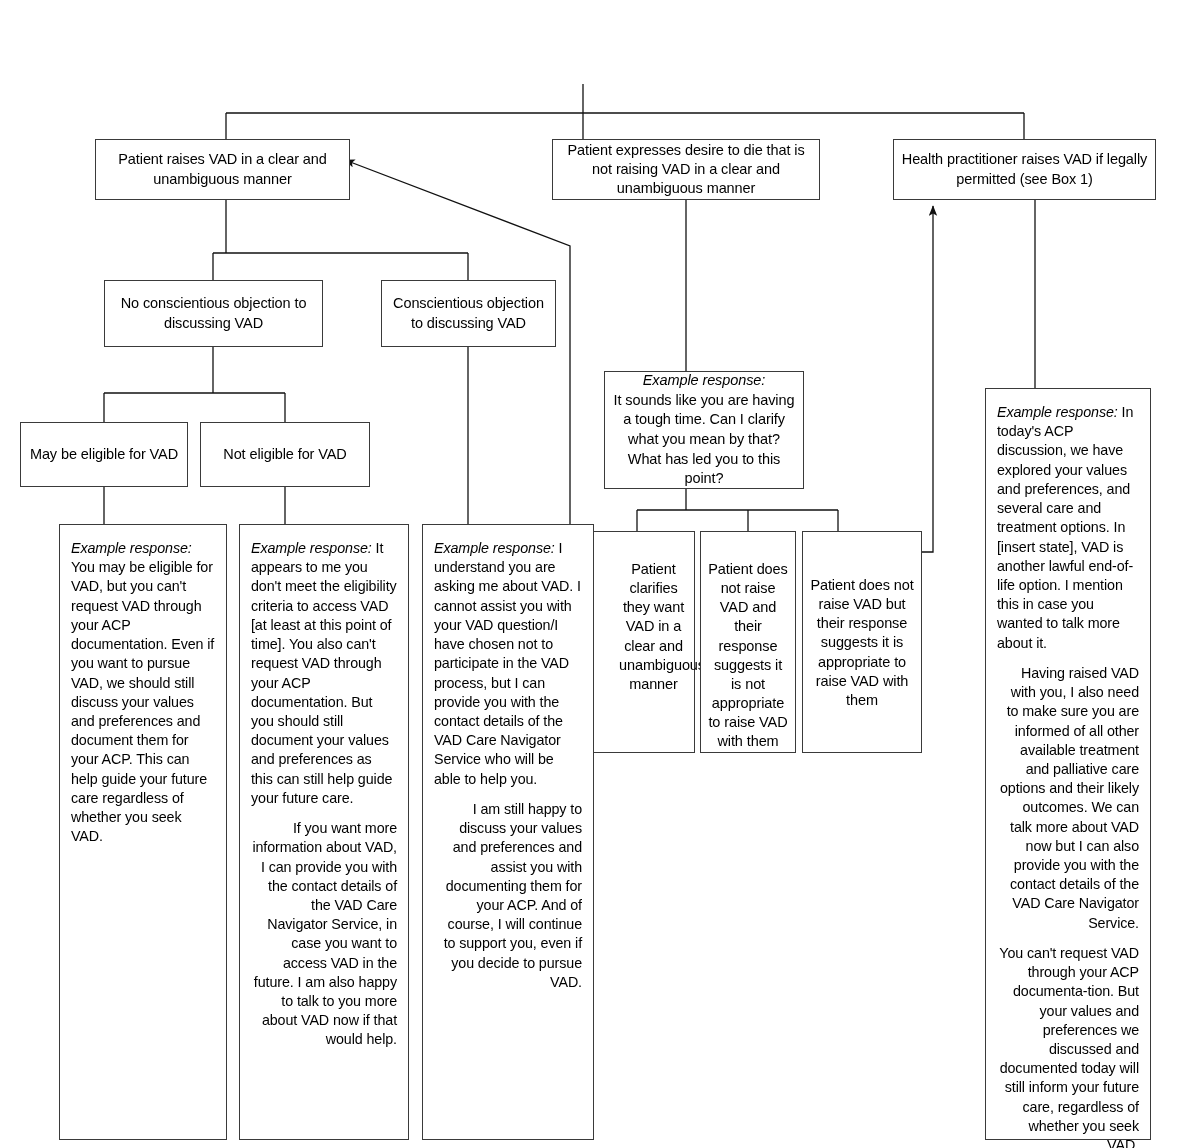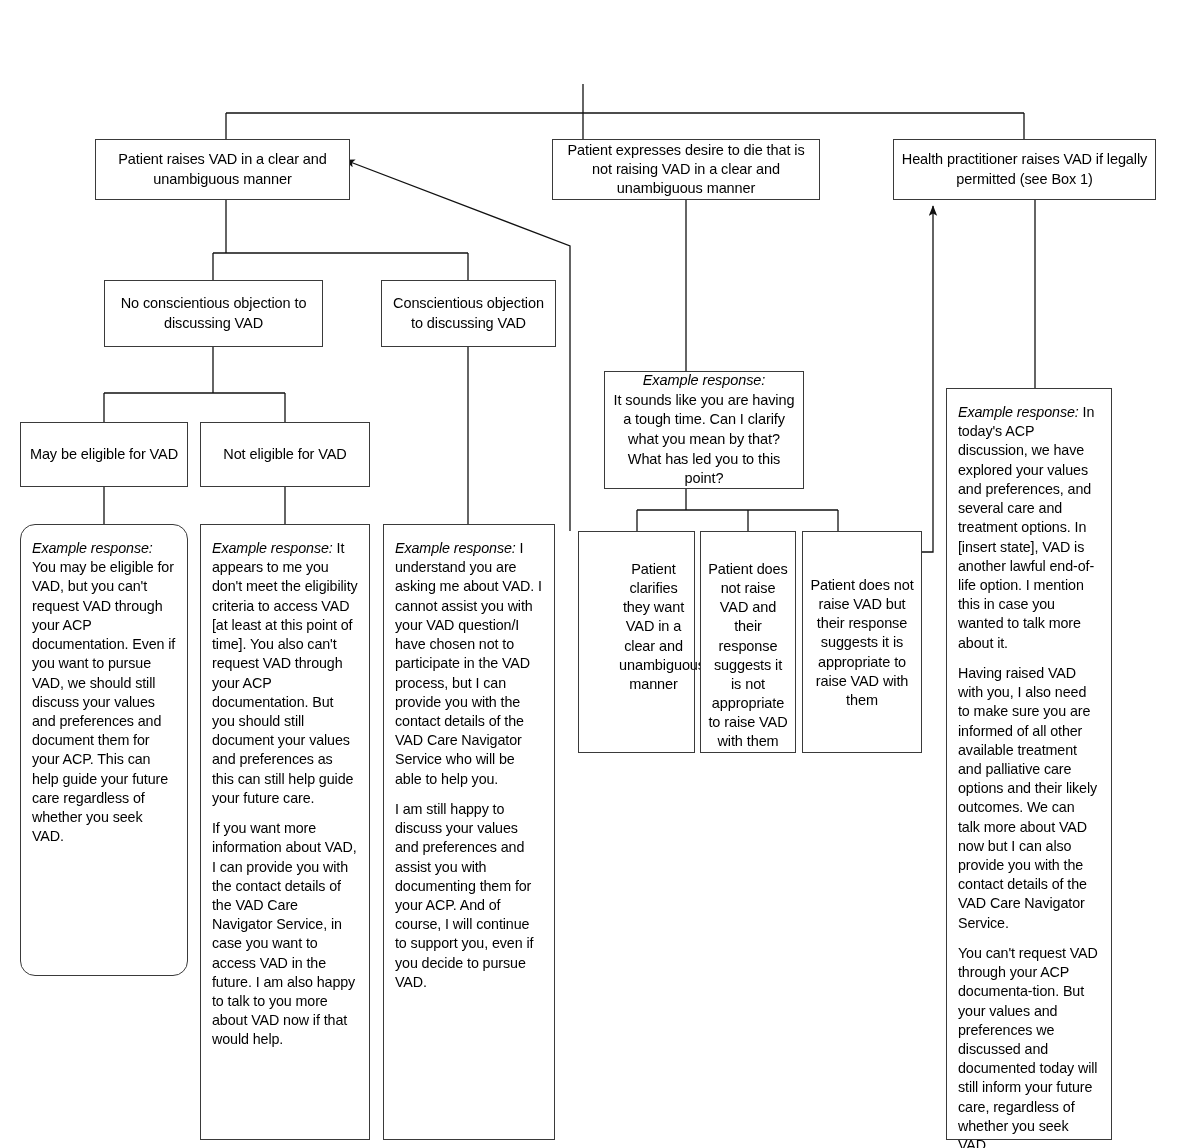--- a/index.html
+++ b/index.html
@@ -41,28 +41,30 @@
     padding: 4px 6px;
   }
   .node.center-top {
     justify-content: center;
   }
   .node p {
     margin: 0;
   }
   .node p + p {
     margin-top: 11px;
+    text-align: right;
   }
   
   .panel {
     text-align: left;
     justify-content: flex-start;
     padding: 14px 11px 10px 11px;
     font-size: 14.3px;
     line-height: 1.345;
+    margin-left: 39px;
   }
   .lead {
     font-style: italic;
   }
   .node.mid-example {
     text-align: center;
     font-size: 14.5px;
     line-height: 1.36;
   }
   .node.mid-example .lead {
@@ -158,21 +160,21 @@
   </div>
 
   <div class="node center-top" style="left:700px; top:531px; width:96px; height:222px; justify-content:flex-start; padding-top:28px;">
     <p>Patient does not raise VAD and their response suggests it is not appropriate to raise VAD with them</p>
   </div>
 
   <div class="node center-top" style="left:802px; top:531px; width:120px; height:222px; justify-content:flex-start; padding-top:44px;">
     <p>Patient does not raise VAD but their response suggests it is appropriate to raise VAD with them</p>
   </div>
 
-  <div class="node panel" style="left:20px; top:524px; width:168px; height:452px;border-radius:15px;">
+  <div class="node panel" style="left:20px; top:524px; width:168px; height:616px;">
     <p><span class="lead">Example response:</span> <span>You may be eligible for VAD, but you can't request VAD through your ACP documentation. Even if you want to pursue VAD, we should still discuss your values and preferences and document them for your ACP. This can help guide your future care regardless of whether you seek VAD.</span></p>
   </div>
 
   <div class="node panel" style="left:200px; top:524px; width:170px; height:616px;">
     <p><span class="lead">Example response:</span> <span>It appears to me you don't meet the eligibility criteria to access VAD [at least at this point of time]. You also can't request VAD through your ACP documentation. But you should still document your values and preferences as this can still help guide your future care.</span></p>
     <p>If you want more information about VAD, I can provide you with the contact details of the VAD Care Navigator Service, in case you want to access VAD in the future. I am also happy to talk to you more about VAD now if that would help.</p>
   </div>
 
   <div class="node panel" style="left:383px; top:524px; width:172px; height:616px;">
     <p><span class="lead">Example response:</span> <span>I understand you are asking me about VAD.  I cannot assist you with your VAD question/I have chosen not to participate in the VAD process, but I can provide you with the contact details of the VAD Care Navigator Service who will be able to help you.</span></p>

